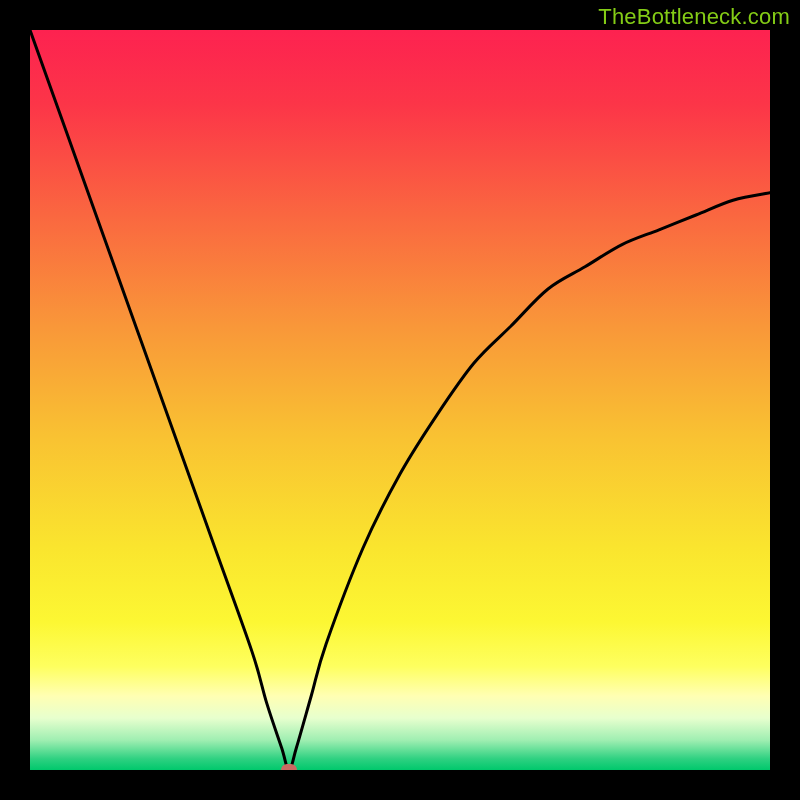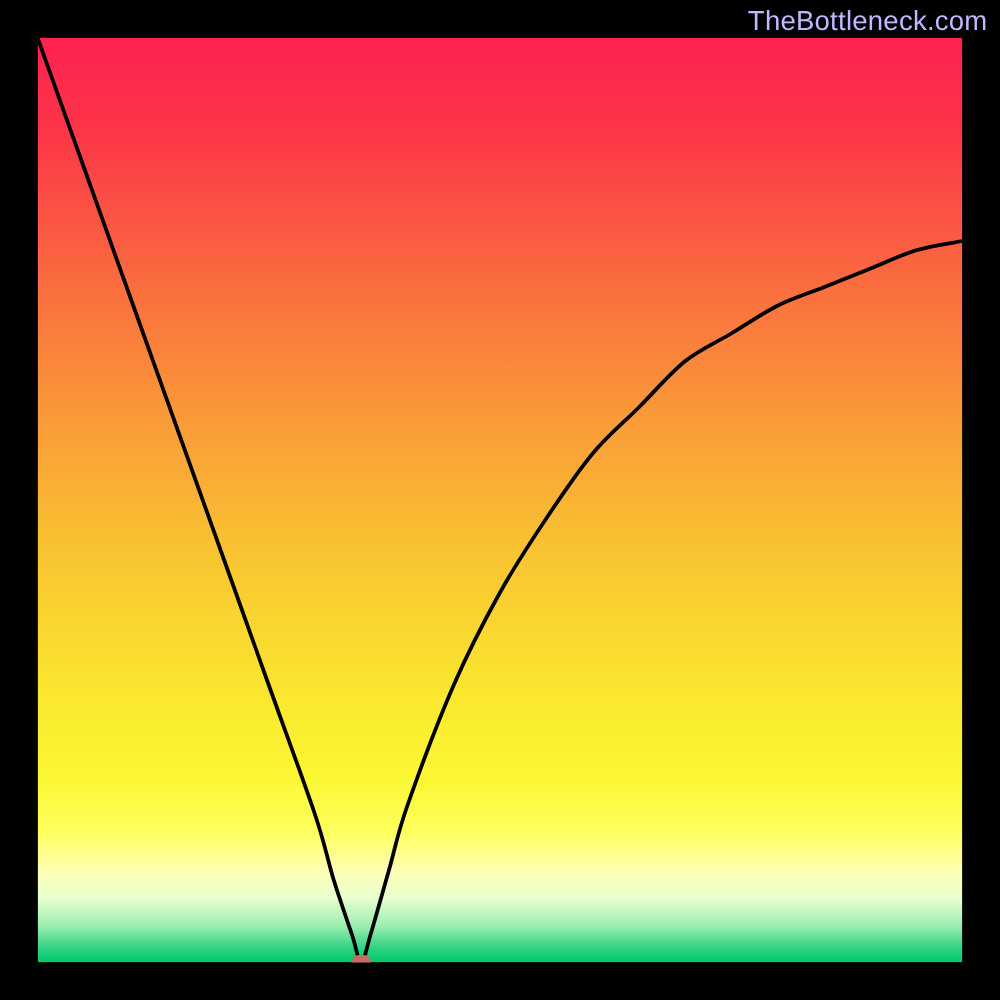--- a/index.html
+++ b/index.html
@@ -30,21 +30,21 @@
     inset: 0;
   }
   .curve {
     position: absolute;
     inset: 0;
   }
   .watermark {
     position: absolute;
     top: 4px;
     right: 10px;
-    color: #c4b5fd;
+    color: #84cc16;
     font-size: 22px;
     font-weight: 500;
     letter-spacing: 0.2px;
   }
   .marker {
     position: absolute;
     width: 16px;
     height: 12px;
     border-radius: 6px;
     background: #c96a62;

